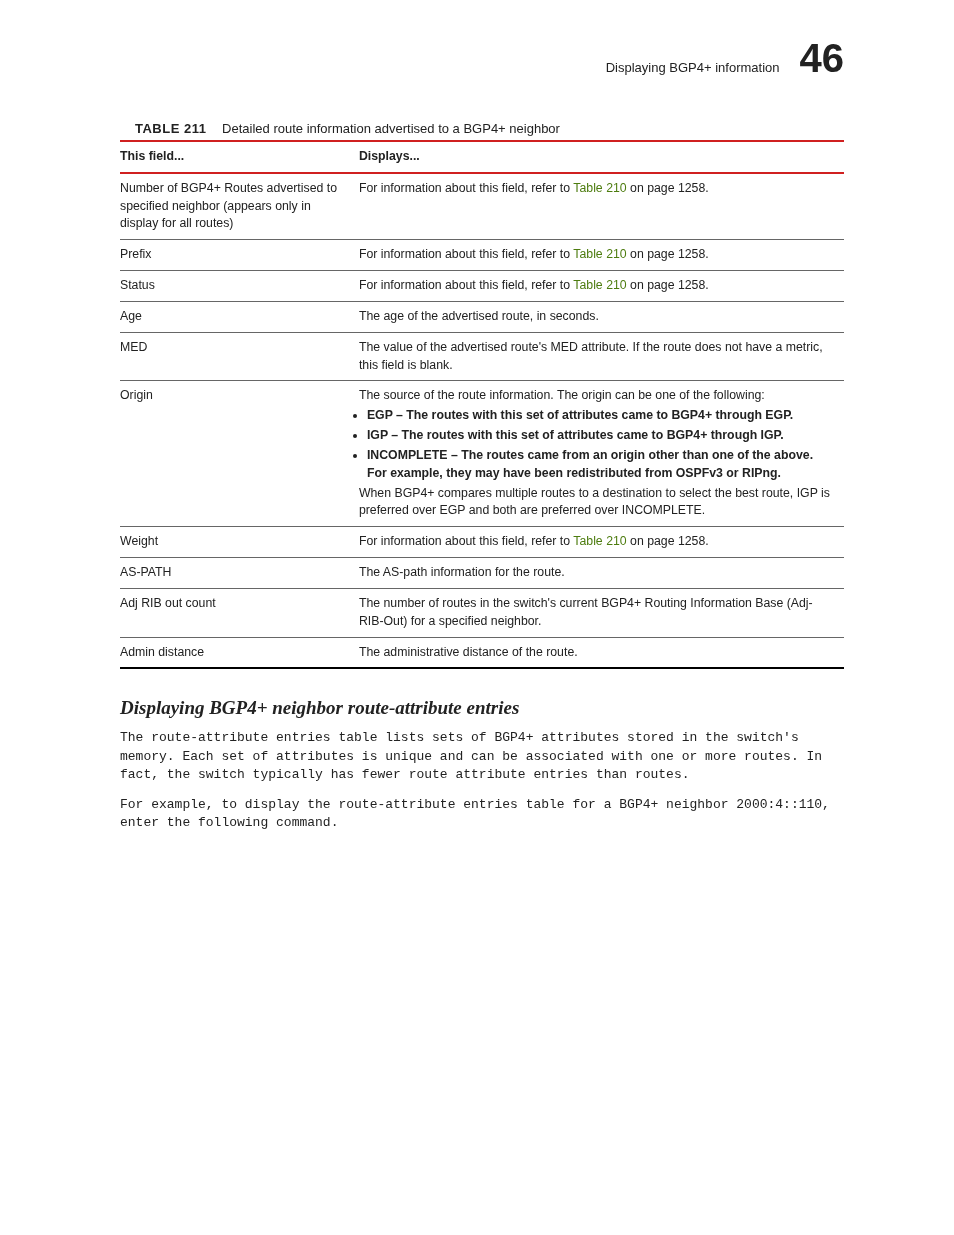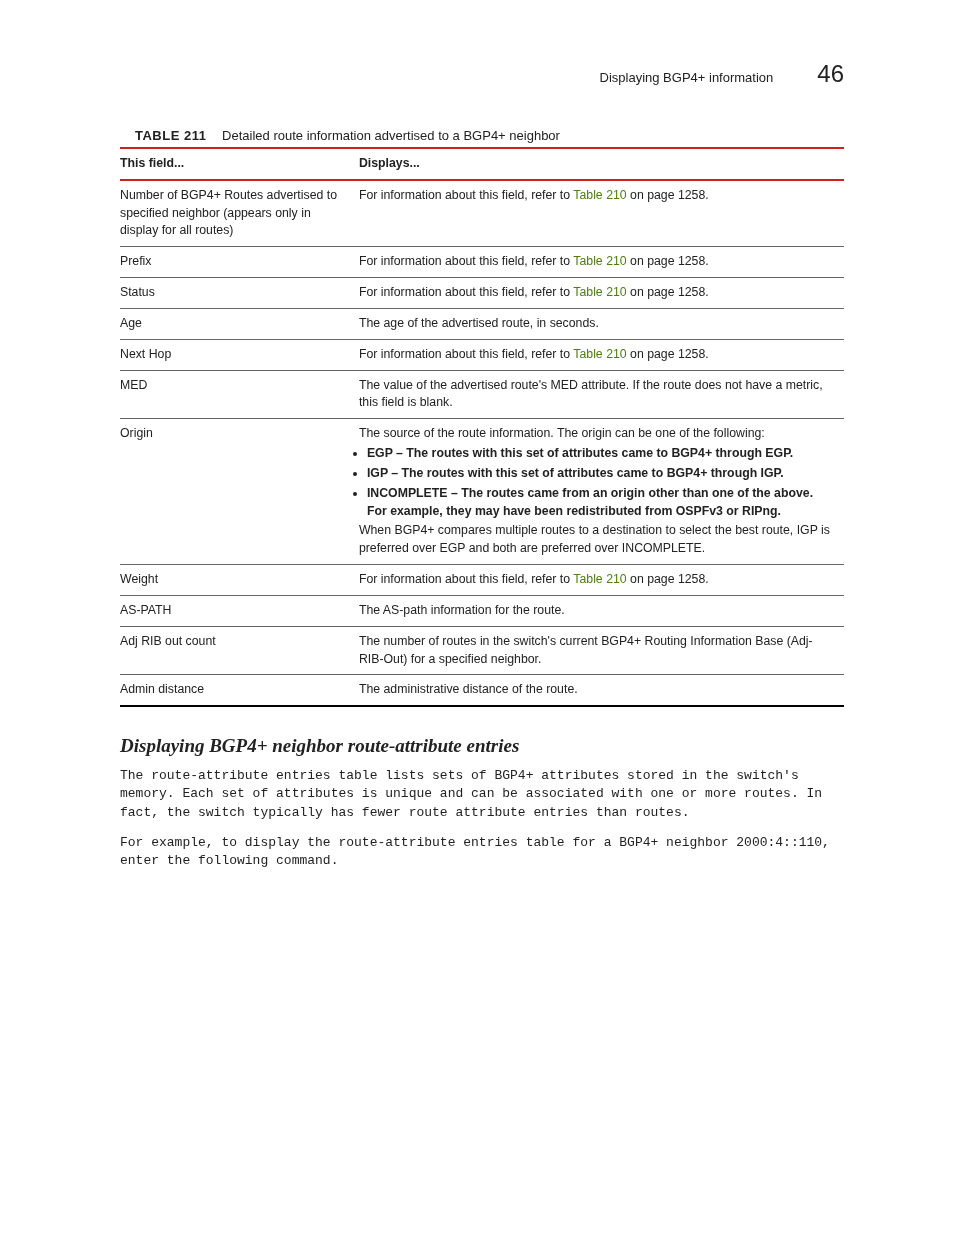--- a/index.html
+++ b/index.html
@@ -4,38 +4,37 @@
 <style>
   body {
     margin: 0;
     font-family: Arial, Helvetica, sans-serif;
     font-size: 13px;
     color: #222;
     background: #fff;
     width: 954px;
   }
   .page {
-    padding: 60px 110px 60px 120px;
+    padding: 36px 110px 60px 120px;
   }
   .header {
     display: flex;
     justify-content: flex-end;
     align-items: baseline;
     gap: 20px;
     margin-bottom: 40px;
   }
   .header-text {
     font-size: 13px;
     color: #222;
   }
   .chapter-number {
-    font-size: 24px;
-    font-weight: normal;
+    font-size: 40px;
+    font-weight: bold;
     color: #222;
-    margin-left: 24px;
   }
   .table-caption {
     font-size: 13px;
     margin-bottom: 4px;
     margin-left: 15px;
   }
   .table-caption .label {
     font-weight: bold;
     letter-spacing: 0.5px;
     padding-right: 12px;
@@ -113,24 +112,20 @@
       </tr>
       <tr>
         <td>Status</td>
         <td><span>For information about this field, refer to </span><span class="xref">Table 210</span><span> on page 1258.</span></td>
       </tr>
       <tr>
         <td>Age</td>
         <td>The age of the advertised route, in seconds.</td>
       </tr>
       <tr>
-        <td>Next Hop</td>
-        <td><span>For information about this field, refer to </span><span class="xref">Table 210</span><span> on page 1258.</span></td>
-      </tr>
-      <tr>
         <td>MED</td>
         <td>The value of the advertised route's MED attribute. If the route does not have a metric, this field is blank.</td>
       </tr>
       <tr>
         <td>Origin</td>
         <td>
           <div>The source of the route information. The origin can be one of the following:</div>
           <ul class="origin">
             <li>EGP – The routes with this set of attributes came to BGP4+ through EGP.</li>
             <li>IGP – The routes with this set of attributes came to BGP4+ through IGP.</li>

